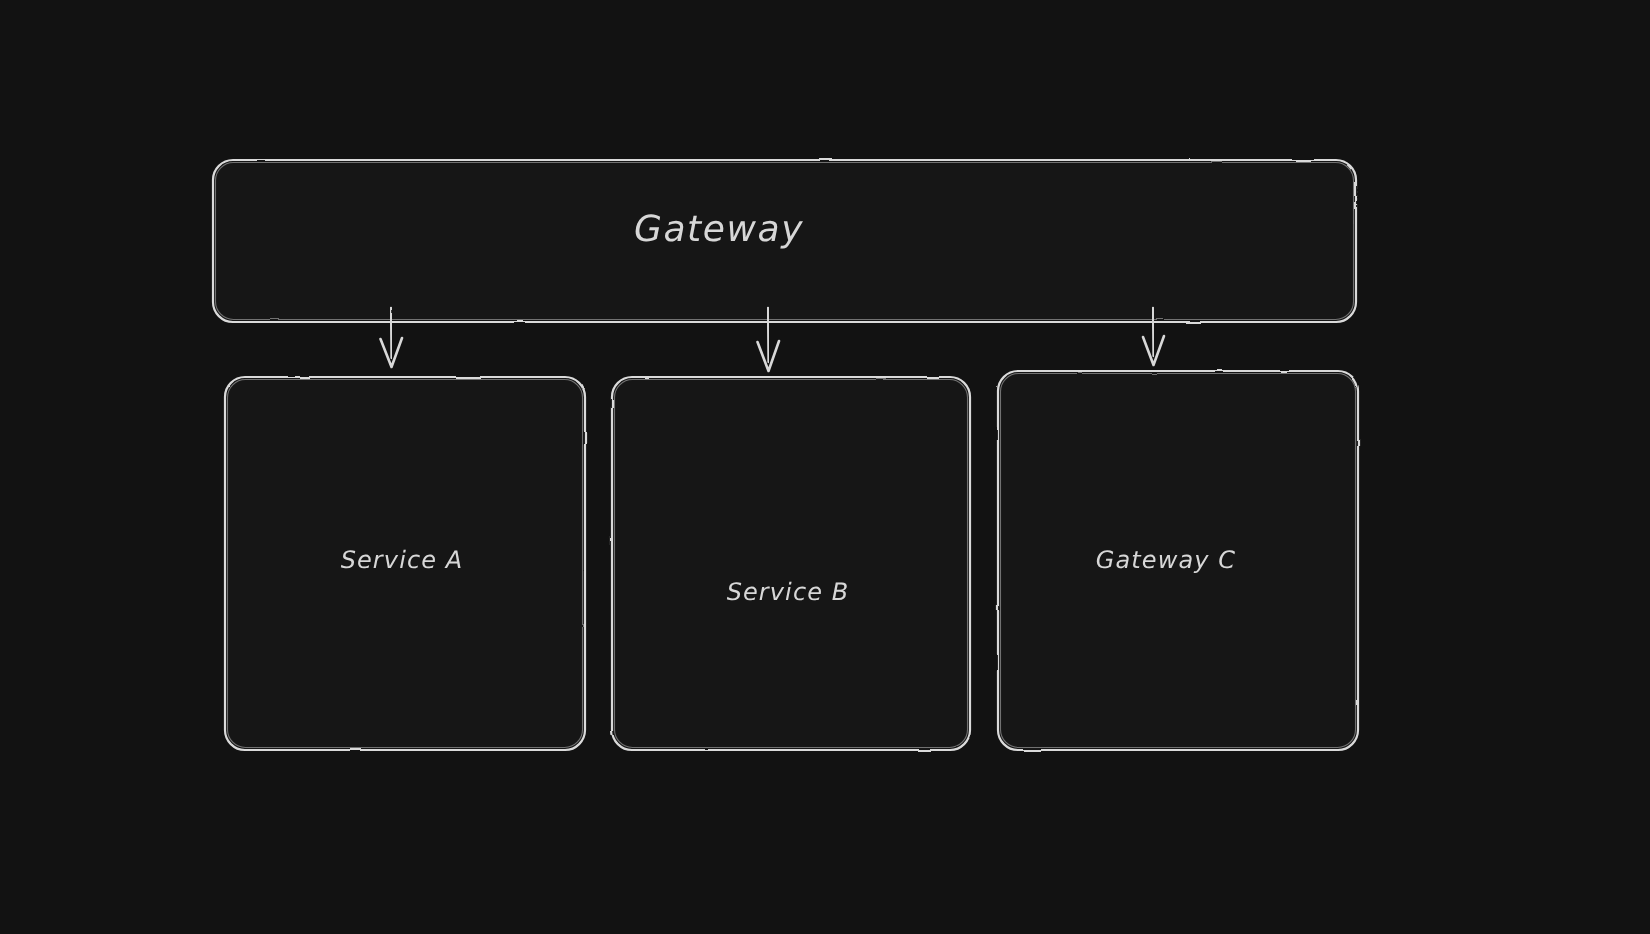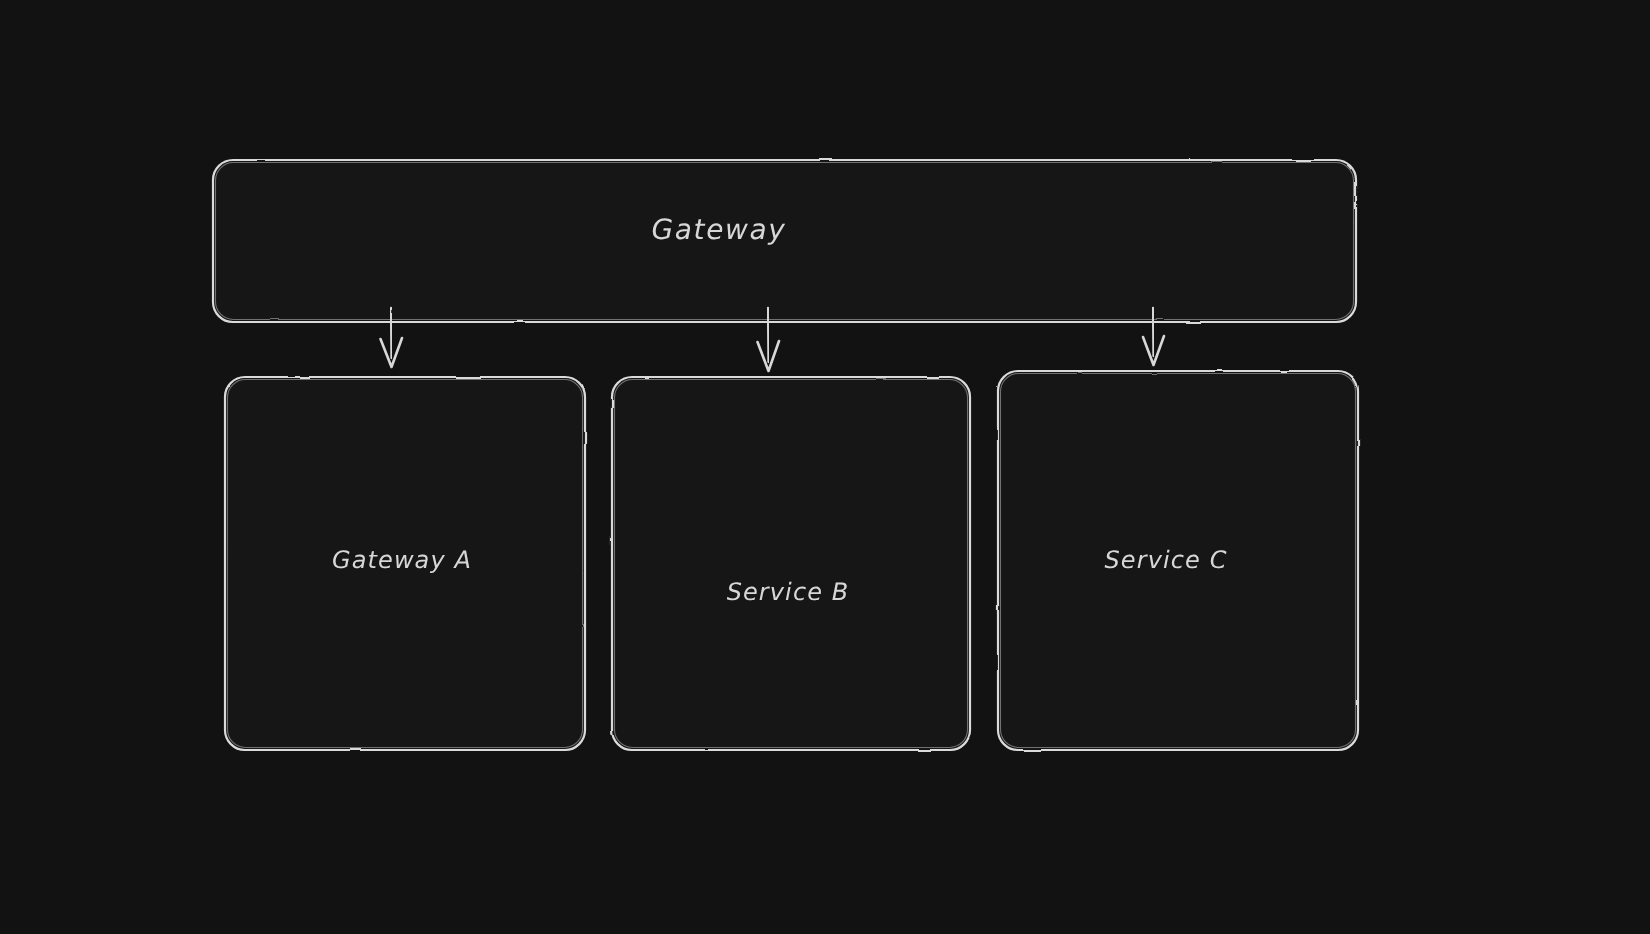--- a/index.html
+++ b/index.html
@@ -35,21 +35,21 @@
     font-style: italic;
     font-weight: 400;
     letter-spacing: 0.6px;
     text-align: center;
     white-space: nowrap;
     user-select: none;
     transform: translate(-50%, -50%);
     text-rendering: geometricPrecision;
   }
   .label-gateway {
-    font-size: 28px;
+    font-size: 36px;
     letter-spacing: 1.6px;
     text-align: right;
   }
   .label-service {
     font-size: 24px;
     letter-spacing: 1.1px;
   }
 </style>
 </head>
 <body>
@@ -99,19 +99,19 @@
     </g>
 
     <g>
       <path d="M 1153 308 L 1153.5 356" fill="none" stroke="#d8d8d8" stroke-width="2.3" stroke-linecap="round" filter="url(#roughen2)"></path>
       <path d="M 1143 337 L 1153.5 365 L 1164 336" fill="none" stroke="#d8d8d8" stroke-width="2.6" stroke-linecap="round" stroke-linejoin="round" filter="url(#roughen2)"></path>
     </g>
   </svg>
 
   <div class="node-label label-gateway" style="left:719px; top:229px;">Gateway</div>
 
-  <div class="node-label label-service" style="left:402px; top:560px;">Gateway A</div>
+  <div class="node-label label-service" style="left:402px; top:560px;">Service A</div>
 
   <div class="node-label label-service" style="left:788px; top:592px;">Service B</div>
 
-  <div class="node-label label-service" style="left:1166px; top:560px;">Service C</div>
+  <div class="node-label label-service" style="left:1166px; top:560px;">Gateway C</div>
 
 </div>
 
 </body></html>

